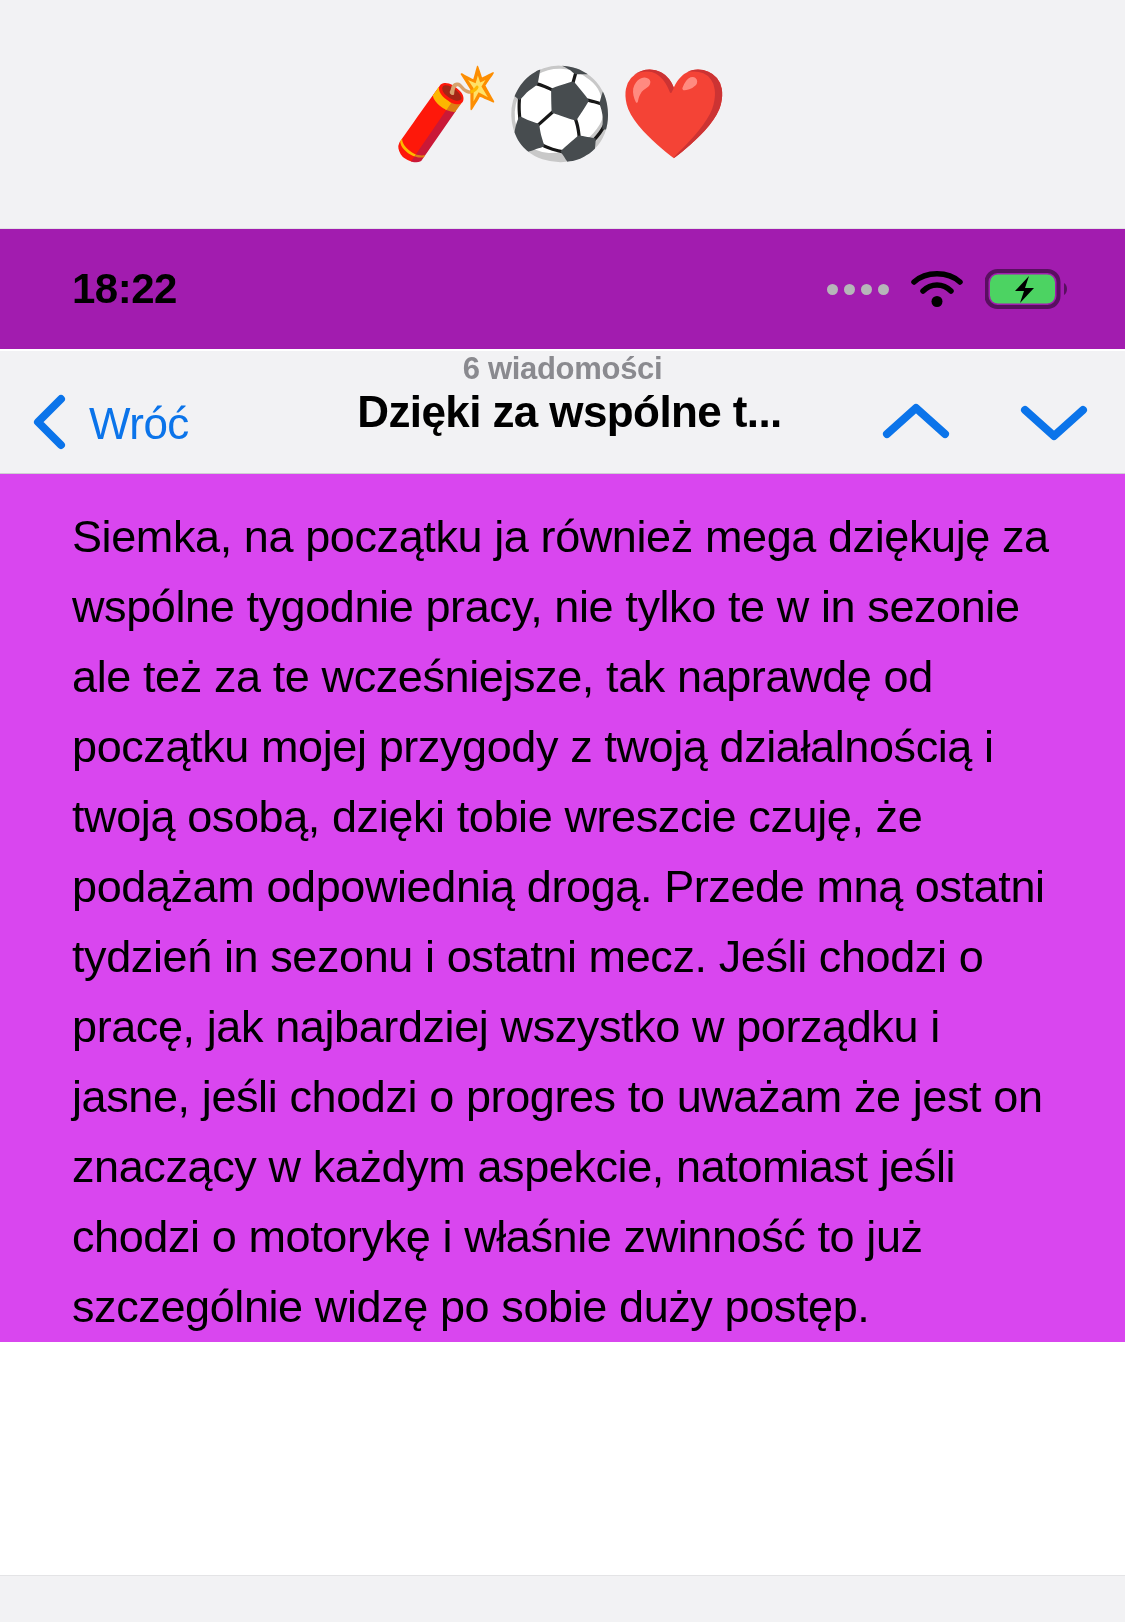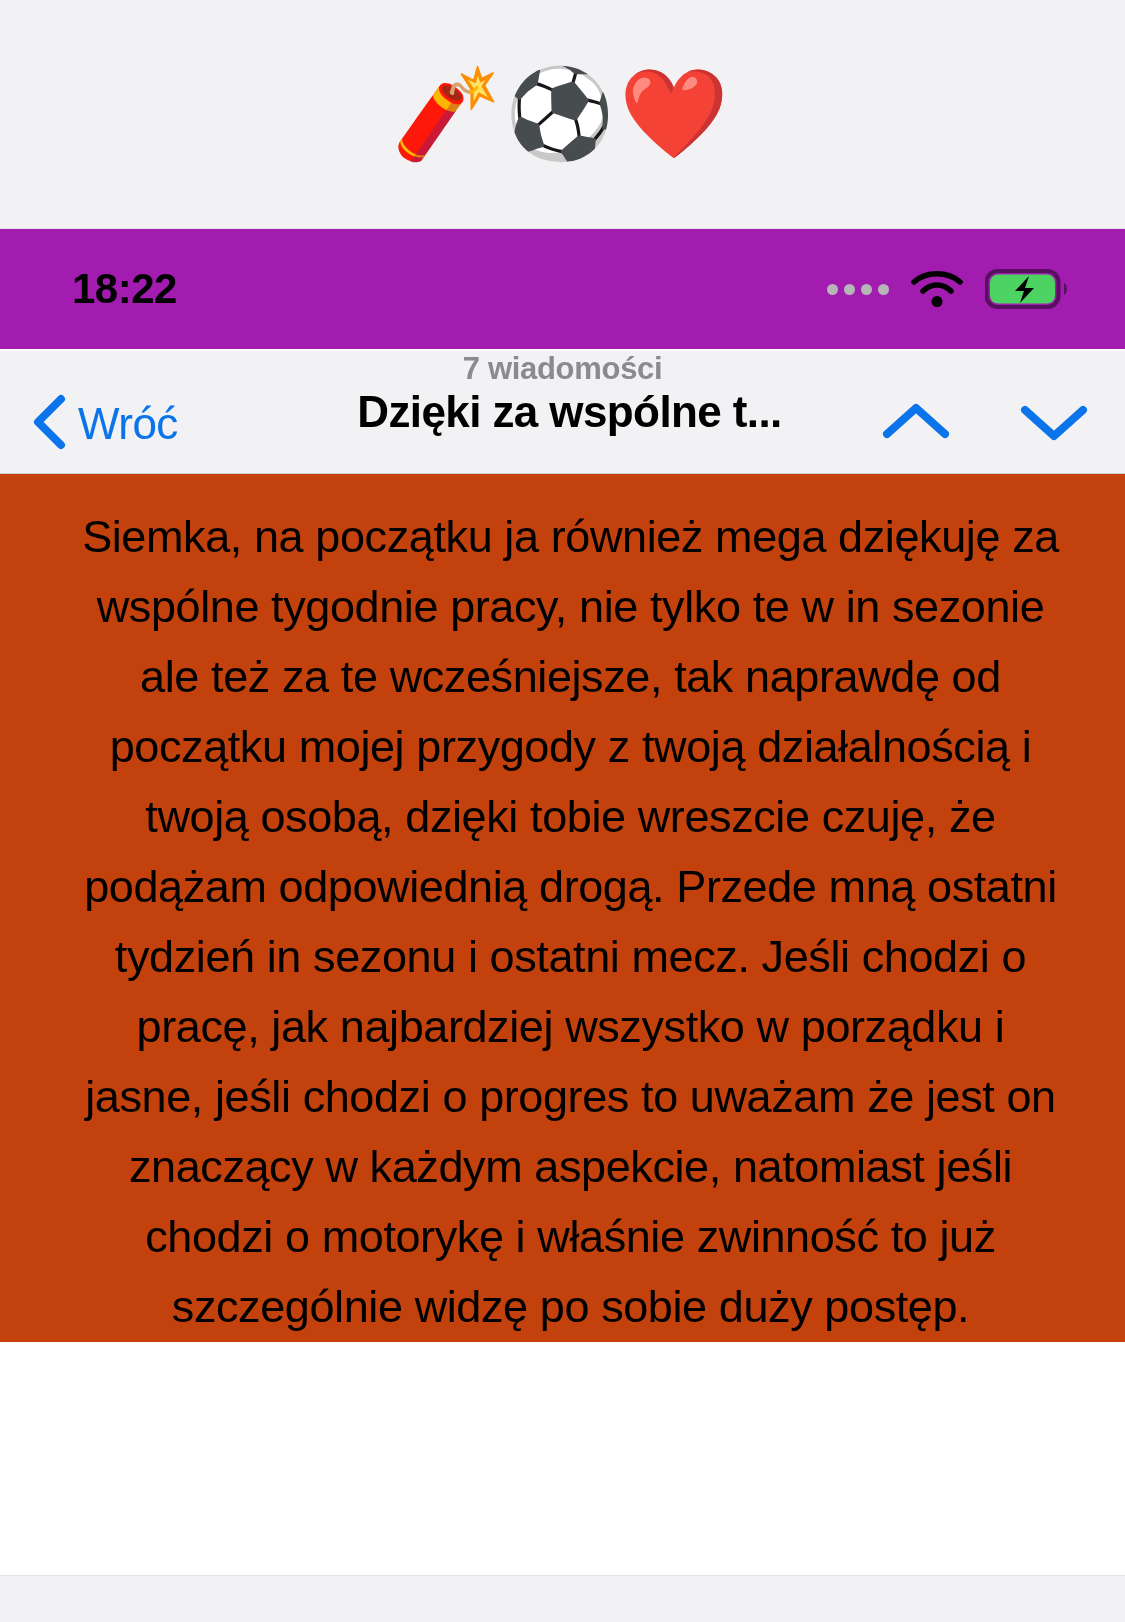--- a/index.html
+++ b/index.html
@@ -85,21 +85,21 @@
   .nav-row {
     display: flex;
     align-items: center;
     justify-content: space-between;
     padding: 0 34px 0 30px;
     margin-top: 6px;
   }
   .nav-back {
     display: flex;
     align-items: center;
-    gap: 8px;
+    gap: 19px;
     color: #0b74ea;
     flex: 0 0 auto;
   }
   .nav-back .chev {
     display: block;
   }
   .nav-back-label {
     font-size: 44px;
     color: #0b74ea;
     letter-spacing: -0.5px;
@@ -119,23 +119,22 @@
     display: flex;
     align-items: center;
     gap: 64px;
     flex: 0 0 auto;
     z-index: 2;
   }
 
   
   .message-body {
     padding: 28px 56px 0 72px;
-    background: #c2410c;
+    background: #d946ef;
     box-sizing: border-box;
-    text-align: center;
   }
   .message-text {
     font-size: 45px;
     line-height: 70px;
     color: #000000;
     letter-spacing: -0.4px;
     word-spacing: 0px;
   }
 
   .bottom-strip {
@@ -178,21 +177,21 @@
         <rect x="1.5" y="3" width="72" height="36" rx="11" ry="11" fill="none" stroke="#000000" stroke-width="4" opacity="0.45"></rect>
         <rect x="5" y="6.5" width="65" height="29" rx="8" ry="8" fill="#4cd362"></rect>
         <path d="M79 15 C83 17, 83 25, 79 27 Z" fill="#000000" opacity="0.45"></path>
         <path d="M44 8 L30 23 L39 23 L35 35 L49 20 L40 20 Z" fill="#000000"></path>
       </svg>
     </div>
   </div>
 </div>
 
 <div class="nav-bar">
-  <div class="nav-subtitle">7 wiadomości</div>
+  <div class="nav-subtitle">6 wiadomości</div>
   <div class="nav-title">Dzięki za wspólne t...</div>
   <div class="nav-row">
     <div class="nav-back">
       <span class="chev">
         <svg width="40" height="58" viewBox="0 0 40 58">
           <polyline points="31,6 8,29 31,52" fill="none" stroke="#0b74ea" stroke-width="8" stroke-linecap="round" stroke-linejoin="round"></polyline>
         </svg>
       </span>
       <span class="nav-back-label">Wróć</span>
     </div>

